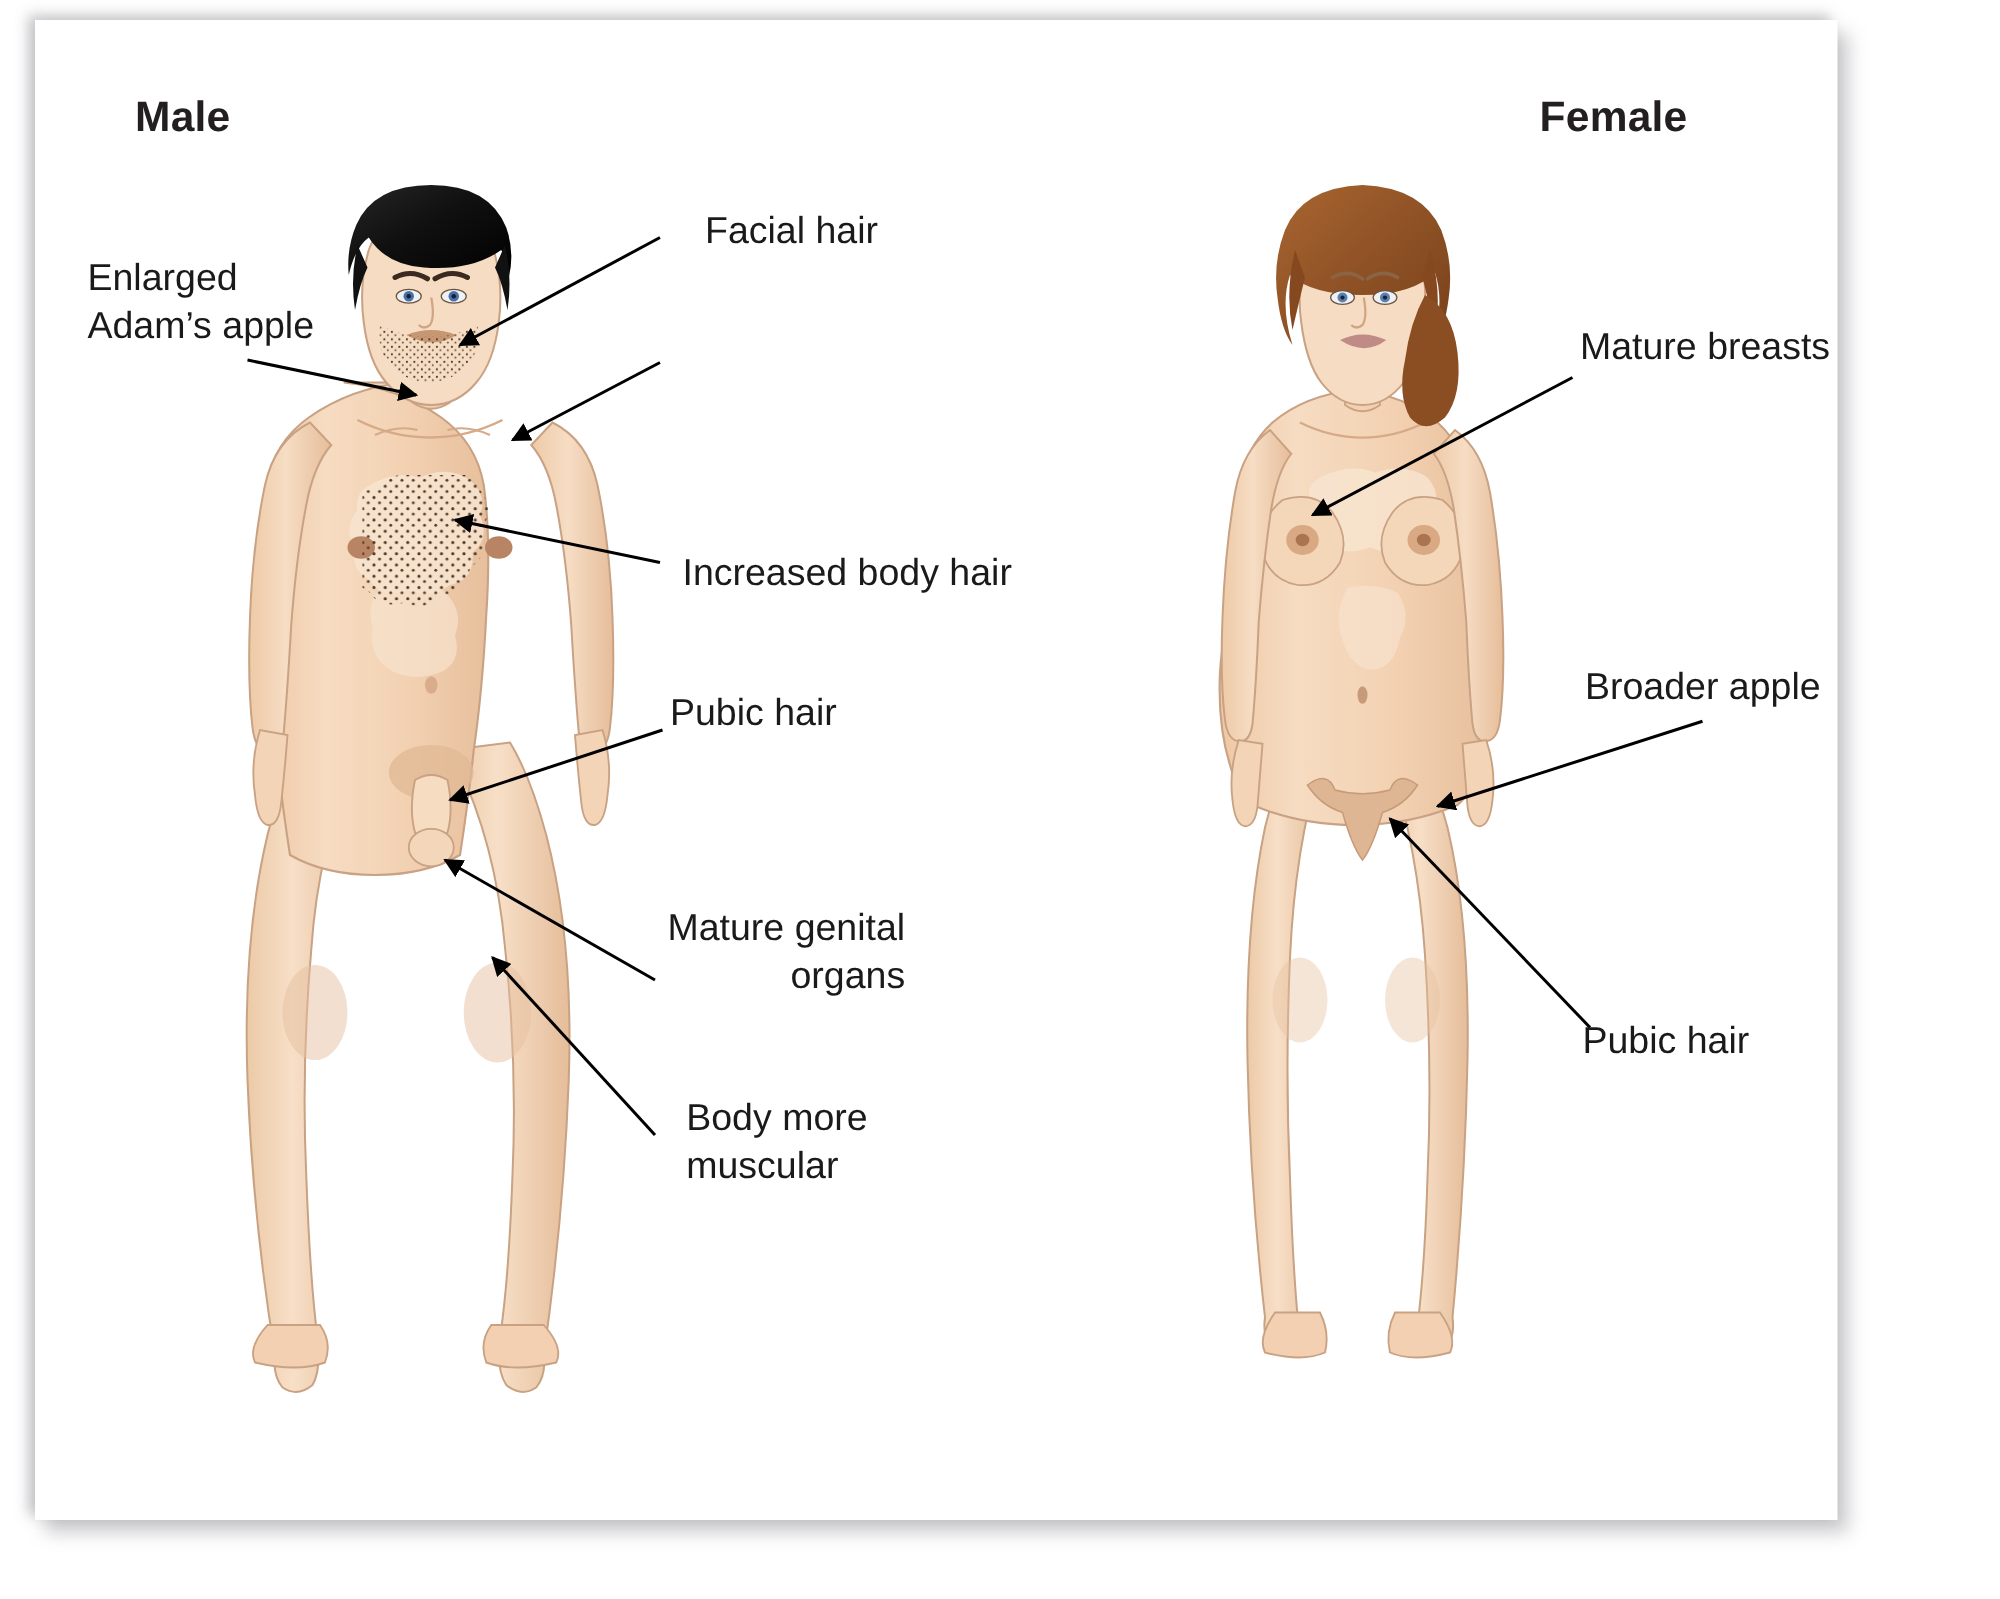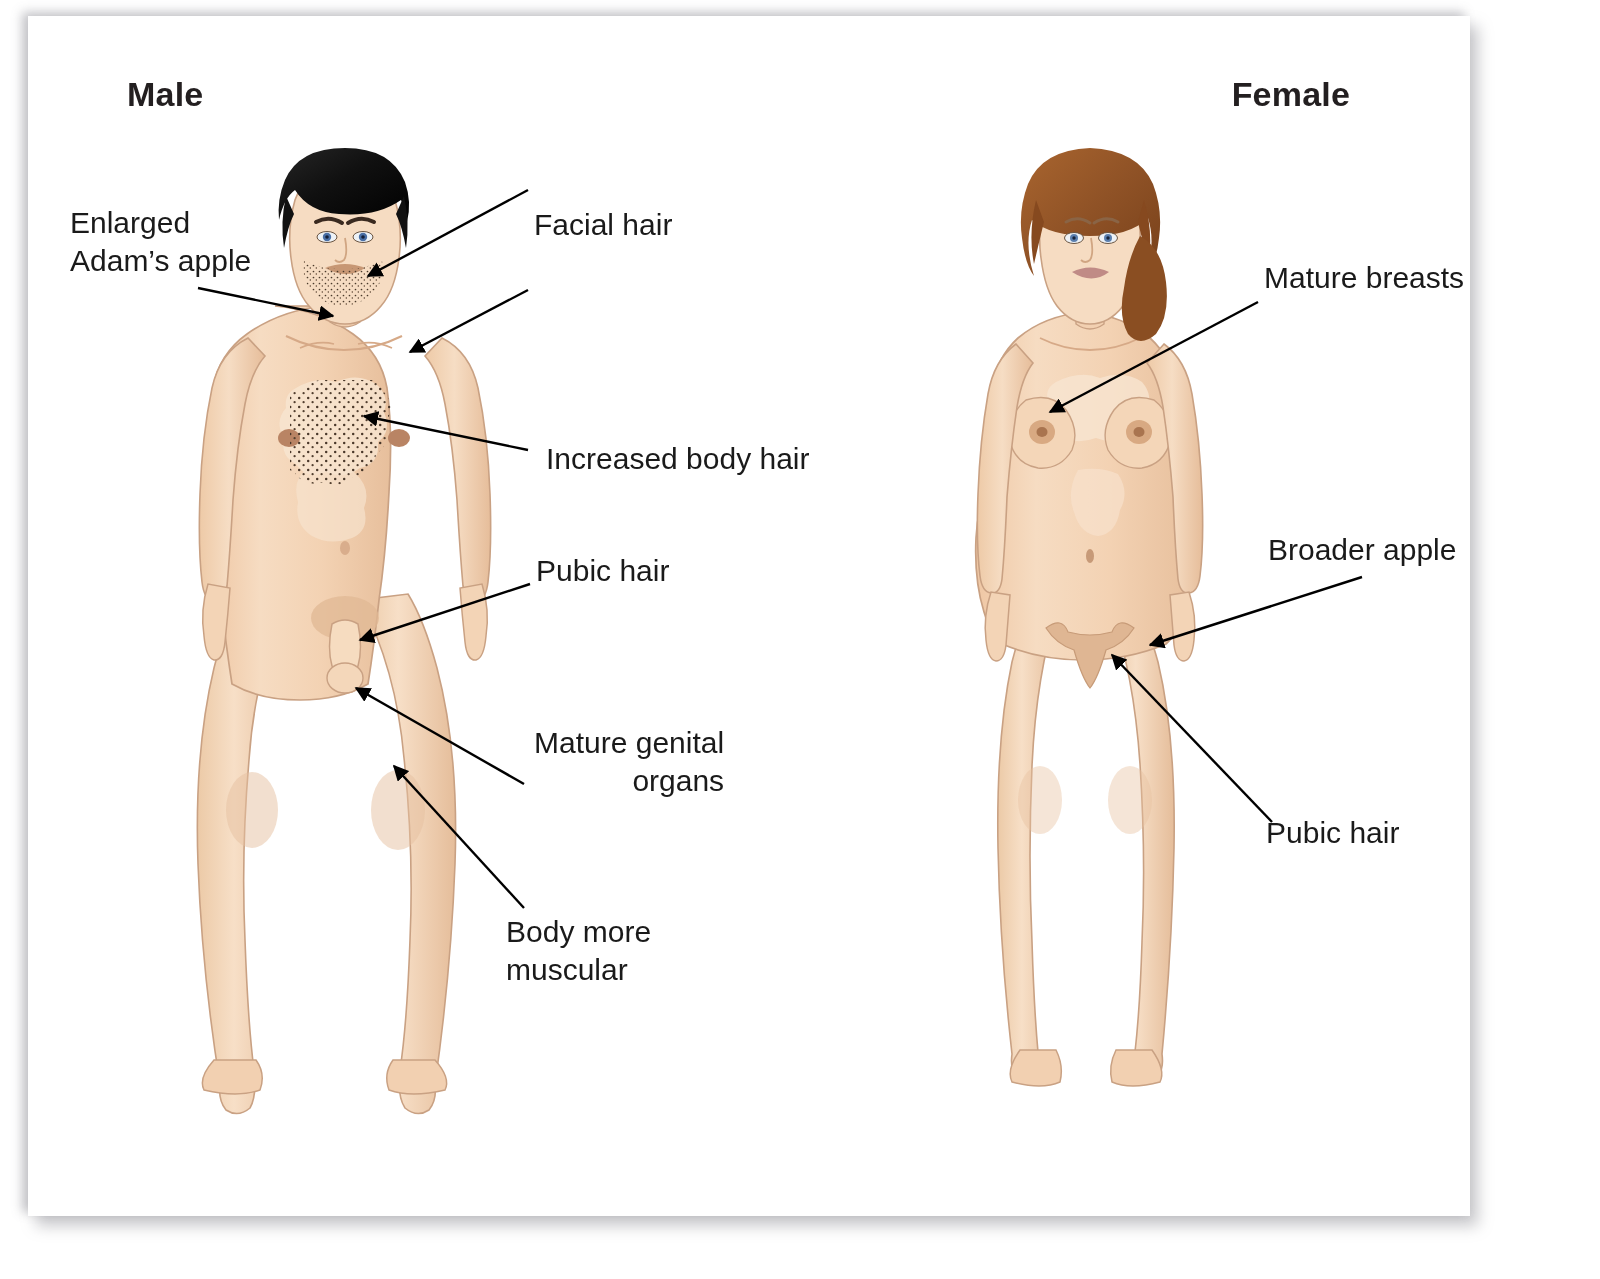--- a/index.html
+++ b/index.html
@@ -33,21 +33,21 @@
 
   .panel-title {
     position: absolute;
     font-family: "Liberation Sans", sans-serif;
     font-weight: bold;
     font-size: 34px;
     color: #231f20;
     letter-spacing: 0.2px;
     white-space: nowrap;
   }
-  #title-male   { left: 127px;  top: 75px; }
+  #title-male   { left: 108px;  top: 75px; }
   #title-female { left: 1350px; top: 75px; transform: translateX(-100%); }
 
   .callout-label {
     position: absolute;
     font-family: "Liberation Sans", sans-serif;
     font-weight: normal;
     font-size: 30px;
     line-height: 38px;
     color: #1a1a1a;
     white-space: pre-line;
@@ -297,34 +297,34 @@
 
       <line x1="1258" y1="302" x2="1050" y2="412"></line>
       <line x1="1362" y1="577" x2="1150" y2="645"></line>
       <line x1="1272" y1="822" x2="1112" y2="655"></line>
     </g>
   </svg>
 
   <div class="panel-title" id="title-male">Male</div>
   <div class="panel-title" id="title-female">Female</div>
 
-  <div class="callout-label" style="left:534px; top:166px;margin-top:40px;">Facial hair</div>
+  <div class="callout-label" style="left:564px; top:166px;">Facial hair</div>
 
   <div class="callout-label" style="left:70px; top:204px;">Enlarged
 Adam’s apple</div>
 
 
   <div class="callout-label" style="left:534px; top:440px;margin-left:12px;">Increased body hair</div>
 
   <div class="callout-label" style="left:536px; top:552px;">Pubic hair</div>
 
   <div class="callout-label" style="left:534px; top:724px;text-align:right;">Mature genital
 organs</div>
 
-  <div class="callout-label" style="left:506px; top:876px;margin-top:37px;">Body more
+  <div class="callout-label" style="left:549px; top:876px;">Body more
 muscular</div>
 
   <div class="callout-label" style="left:1264px; top:259px;">Mature breasts</div>
 
   <div class="callout-label" style="left:1268px; top:531px;">Broader apple</div>
 
   <div class="callout-label" style="left:1266px; top:814px;">Pubic hair</div>
 
 </div>
 

